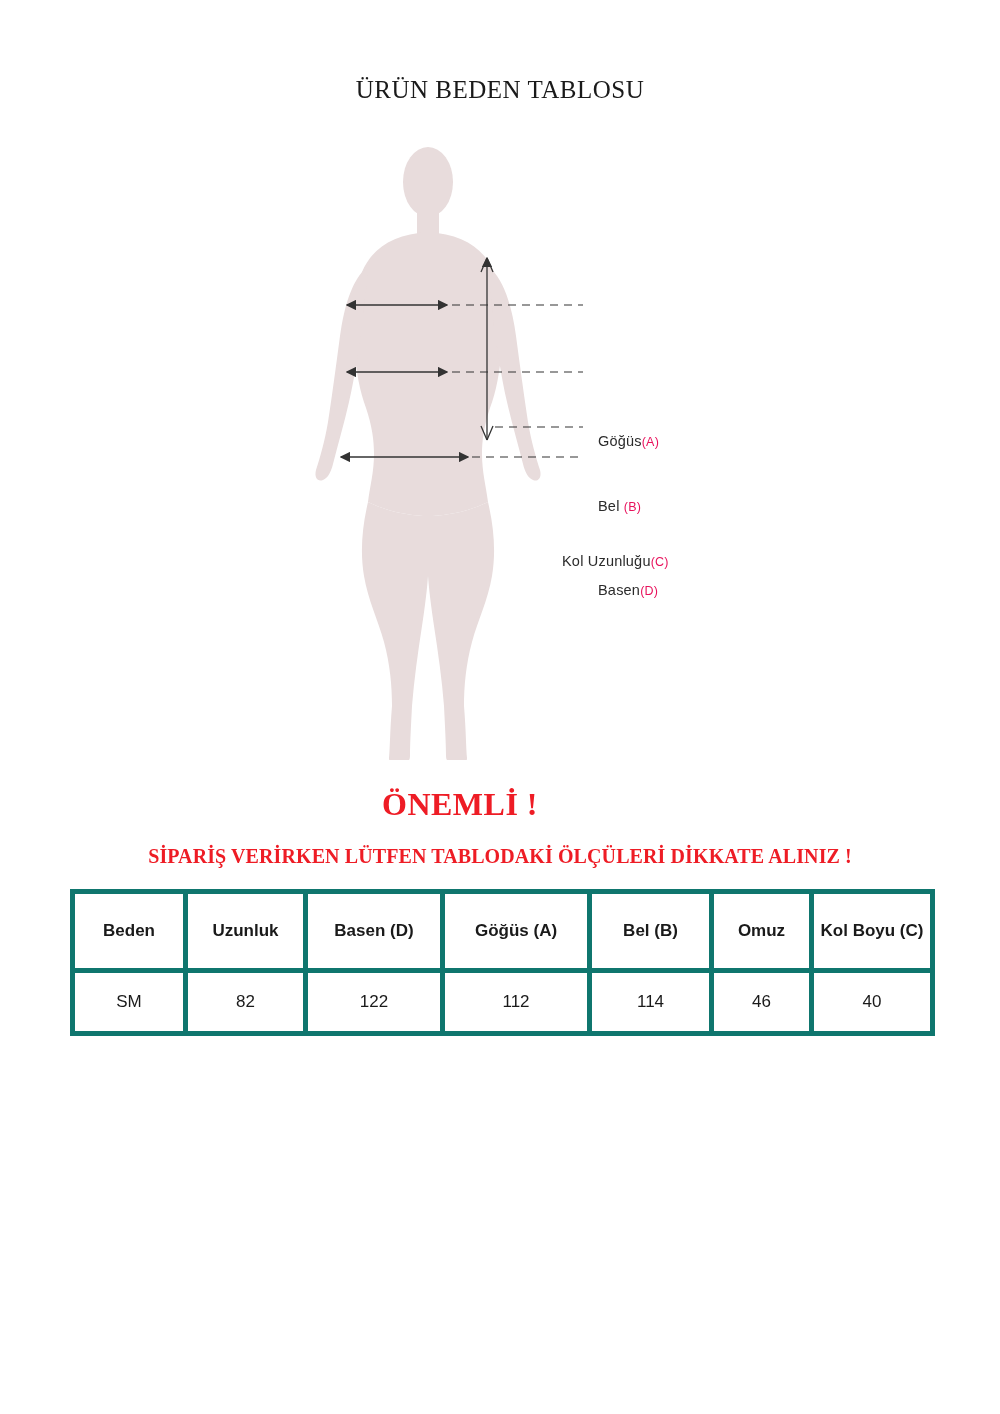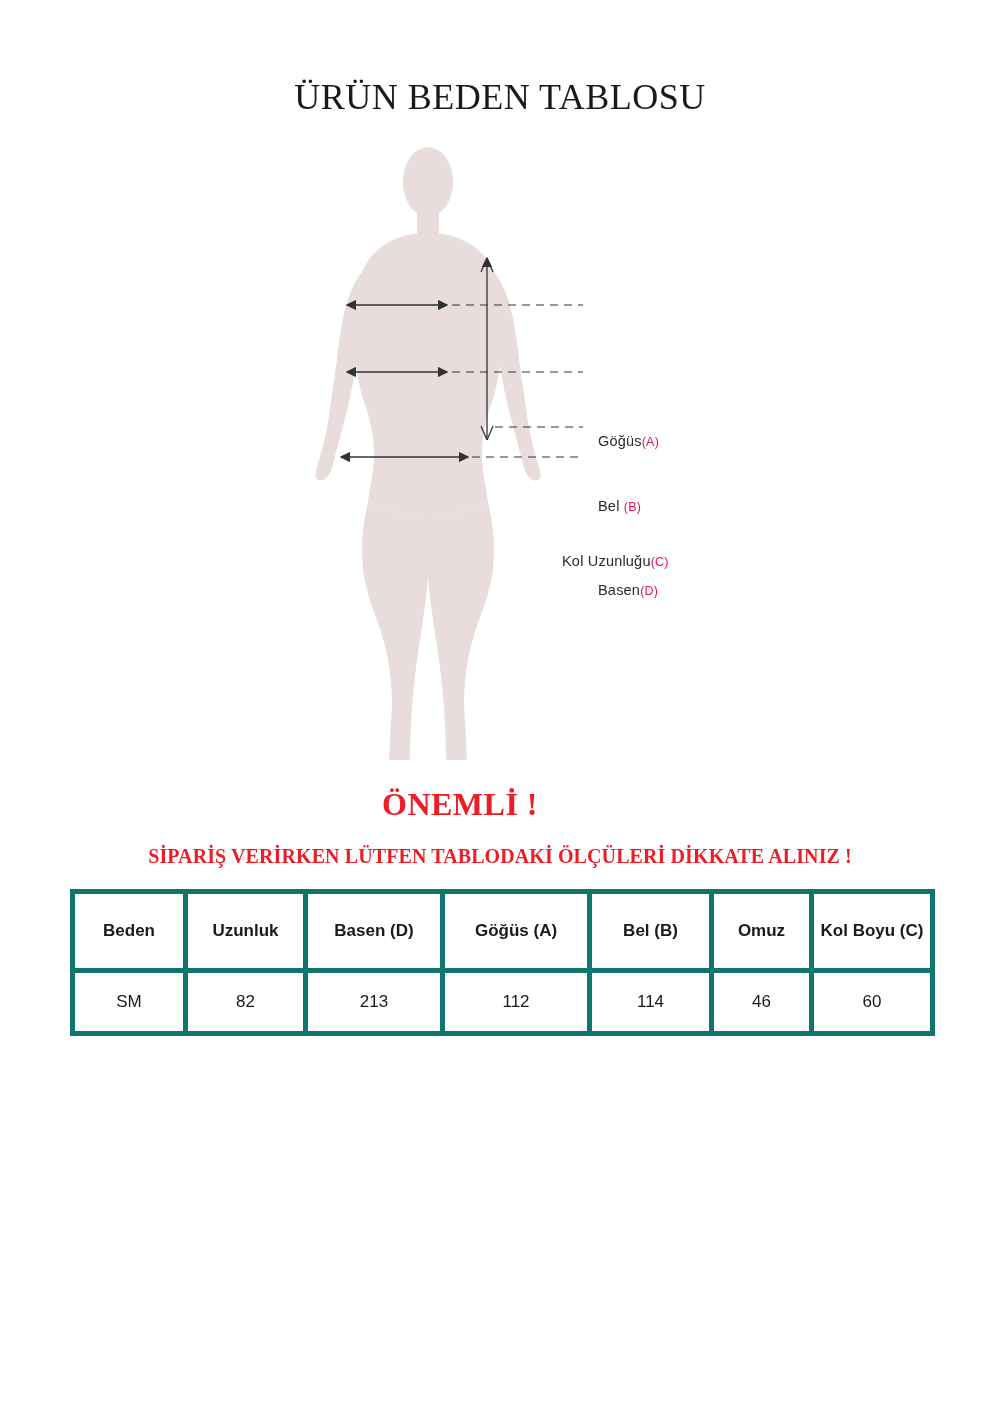--- a/index.html
+++ b/index.html
@@ -23,21 +23,21 @@
   }
 
   
   .doc-title {
     position: absolute;
     top: 76px;
     left: 0;
     width: 1000px;
     text-align: center;
     font-family: "Liberation Serif", serif;
-    font-size: 36px;
+    font-size: 25px;
     letter-spacing: 0.5px;
     color: #1a1a1a;
   }
 
   
   .figure-wrap {
     position: absolute;
     top: 135px;
     left: 0;
     width: 1000px;
@@ -282,22 +282,22 @@
         <th>Göğüs (A)</th>
         <th>Bel (B)</th>
         <th>Omuz</th>
         <th>Kol Boyu (C)</th>
       </tr>
     </thead>
     <tbody>
       <tr>
         <td>SM</td>
         <td>82</td>
-        <td>213</td>
+        <td>122</td>
         <td>112</td>
         <td>114</td>
         <td>46</td>
-        <td>60</td>
+        <td>40</td>
       </tr>
     </tbody>
   </table>
 
 </div>
 
 </body></html>

